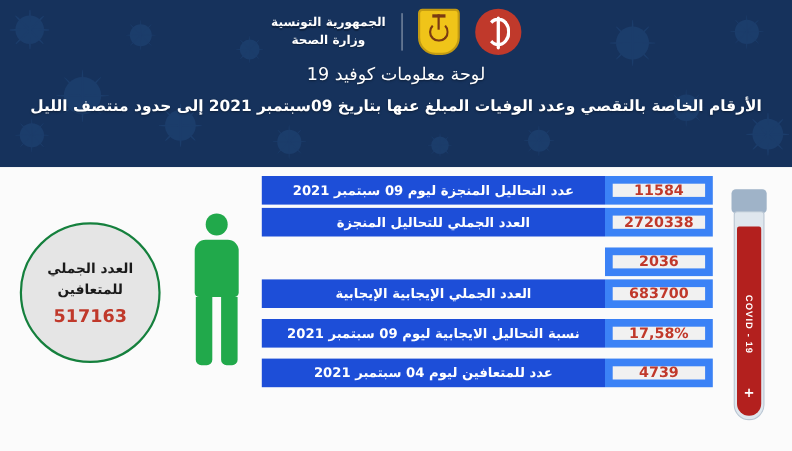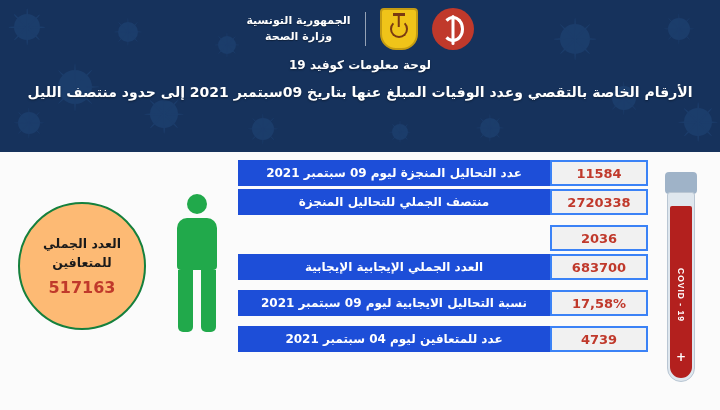--- a/index.html
+++ b/index.html
@@ -133,22 +133,22 @@
   }
 
   .hdr-title {
     position: absolute;
     left: 0; top: 58px;
     width: 720px;
     text-align: center;
     color: #ffffff;
   }
   .hdr-title .line1 {
-    font-size: 12px;
-    font-weight: bold;
+    font-size: 16px;
+    font-weight: normal;
     letter-spacing: 0.2px;
     margin-bottom: 9px;
     text-shadow: 0 1px 2px rgba(0,0,0,0.4);
   }
   .hdr-title .line2 {
     font-size: 14px;
     font-weight: bold;
     line-height: 1.65;
     text-shadow: 0 1px 2px rgba(0,0,0,0.4);
   }
@@ -166,21 +166,21 @@
     position: absolute;
     left: 18px; top: 50px;
     width: 128px; height: 128px;
     border: 2.5px solid #15803d;
     border-radius: 50%;
     display: flex;
     flex-direction: column;
     align-items: center;
     justify-content: center;
     text-align: center;
-    background: #fdba74;
+    background: #e5e5e5;
   }
   .recovered .lbl {
     font-size: 12.5px;
     font-weight: bold;
     color: #1a1a1a;
     line-height: 1.5;
   }
   .recovered .val {
     margin-top: 5px;
     font-size: 16px;
@@ -294,21 +294,21 @@
   }
   .row .value {
     flex: 0 0 98px;
     background: #f1f1f1;
     color: #c0392b;
     font-size: 13px;
     font-weight: bold;
     display: flex;
     align-items: center;
     justify-content: center;
-    border: 2px solid #3b82f6;
+    border: 7px solid #3b82f6;
   }
 </style>
 </head>
 <body>
 
 <div id="page">
 
   <div class="header">
 
     <div class="virus" style="left:14px; top:14px; width:26px; height:26px;">
@@ -409,21 +409,21 @@
 
     <div class="stats">
 
       <div class="grp">
         <div class="row">
           <div class="value">11584</div>
           <div class="label">عدد التحاليل المنجزة ليوم 09 سبتمبر 2021</div>
         </div>
         <div class="row">
           <div class="value">2720338</div>
-          <div class="label">منتصف الجملي للتحاليل المنجزة</div>
+          <div class="label">العدد الجملي للتحاليل المنجزة</div>
         </div>
       </div>
 
       <div class="grp">
         <div class="row">
           <div class="value">2036</div>
         </div>
         <div class="row">
           <div class="value">683700</div>
           <div class="label">العدد الجملي الإيجابية الإيجابية</div>

